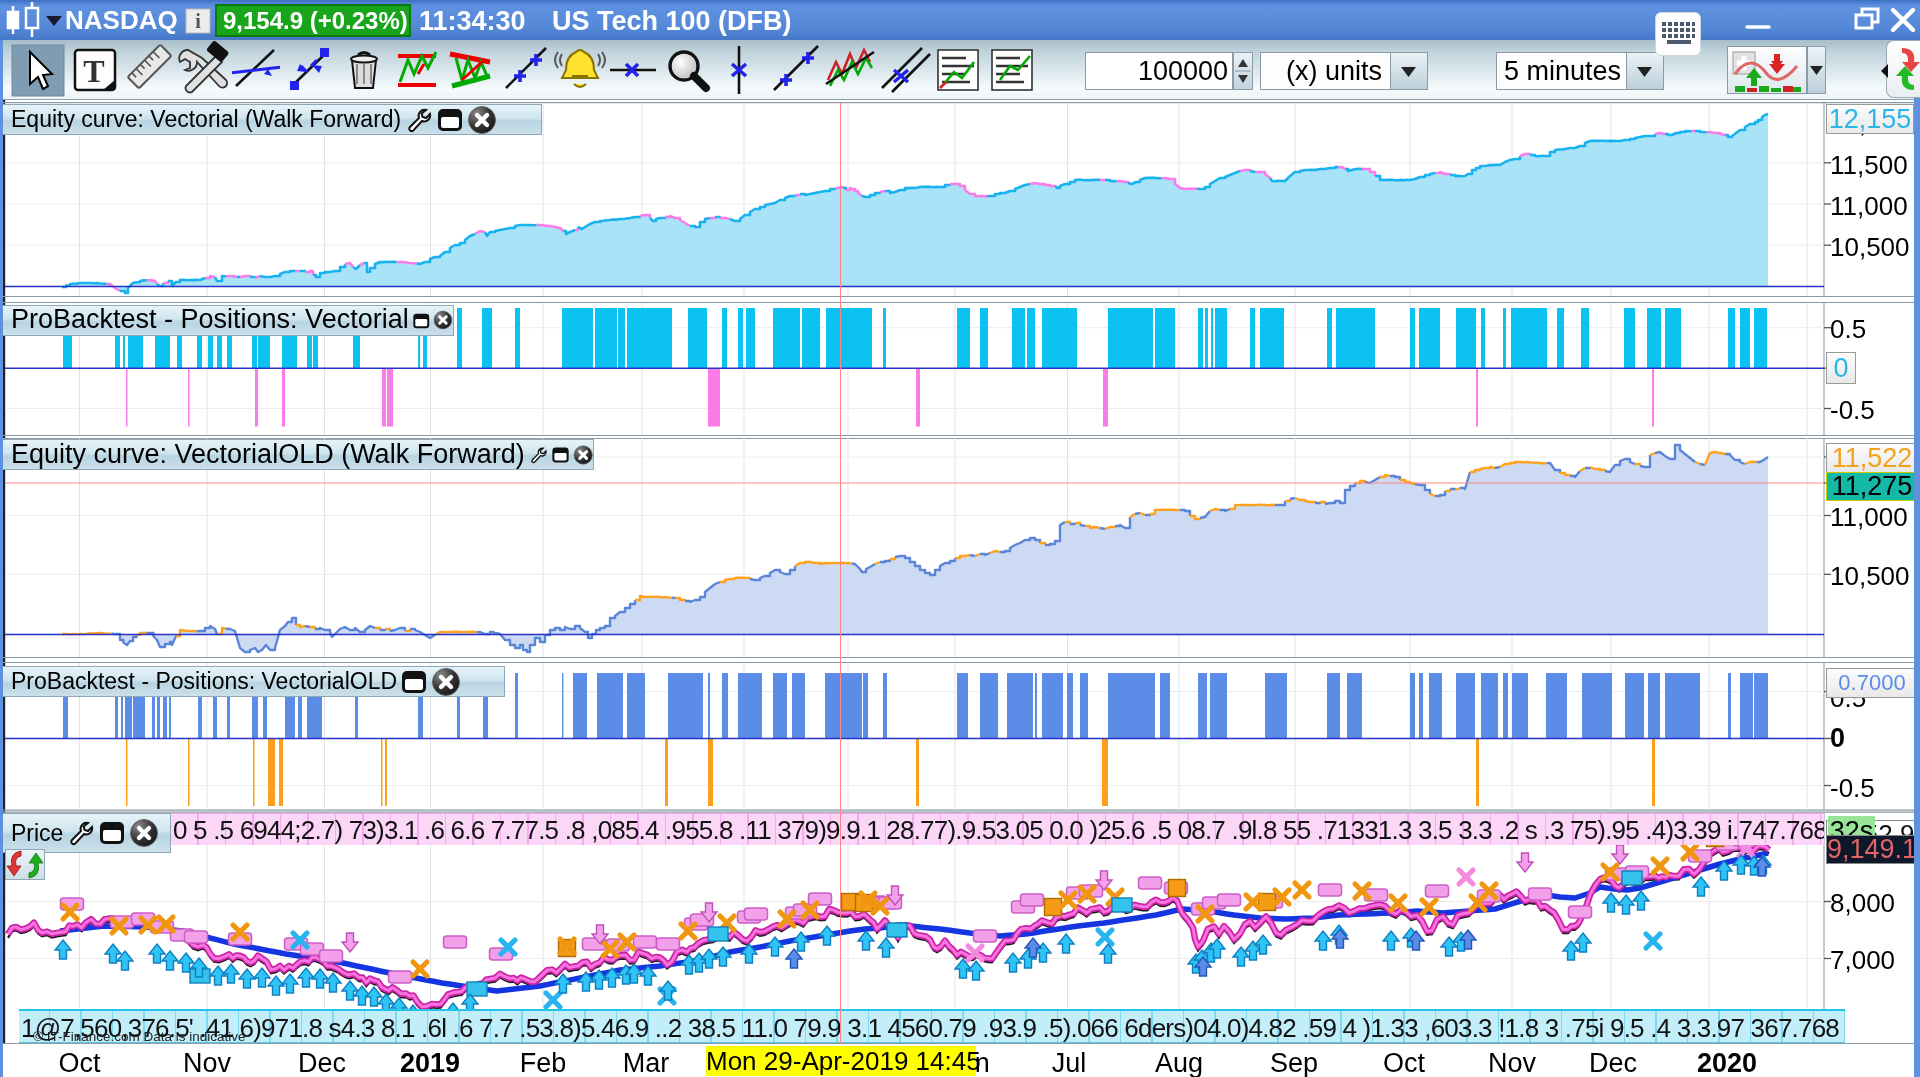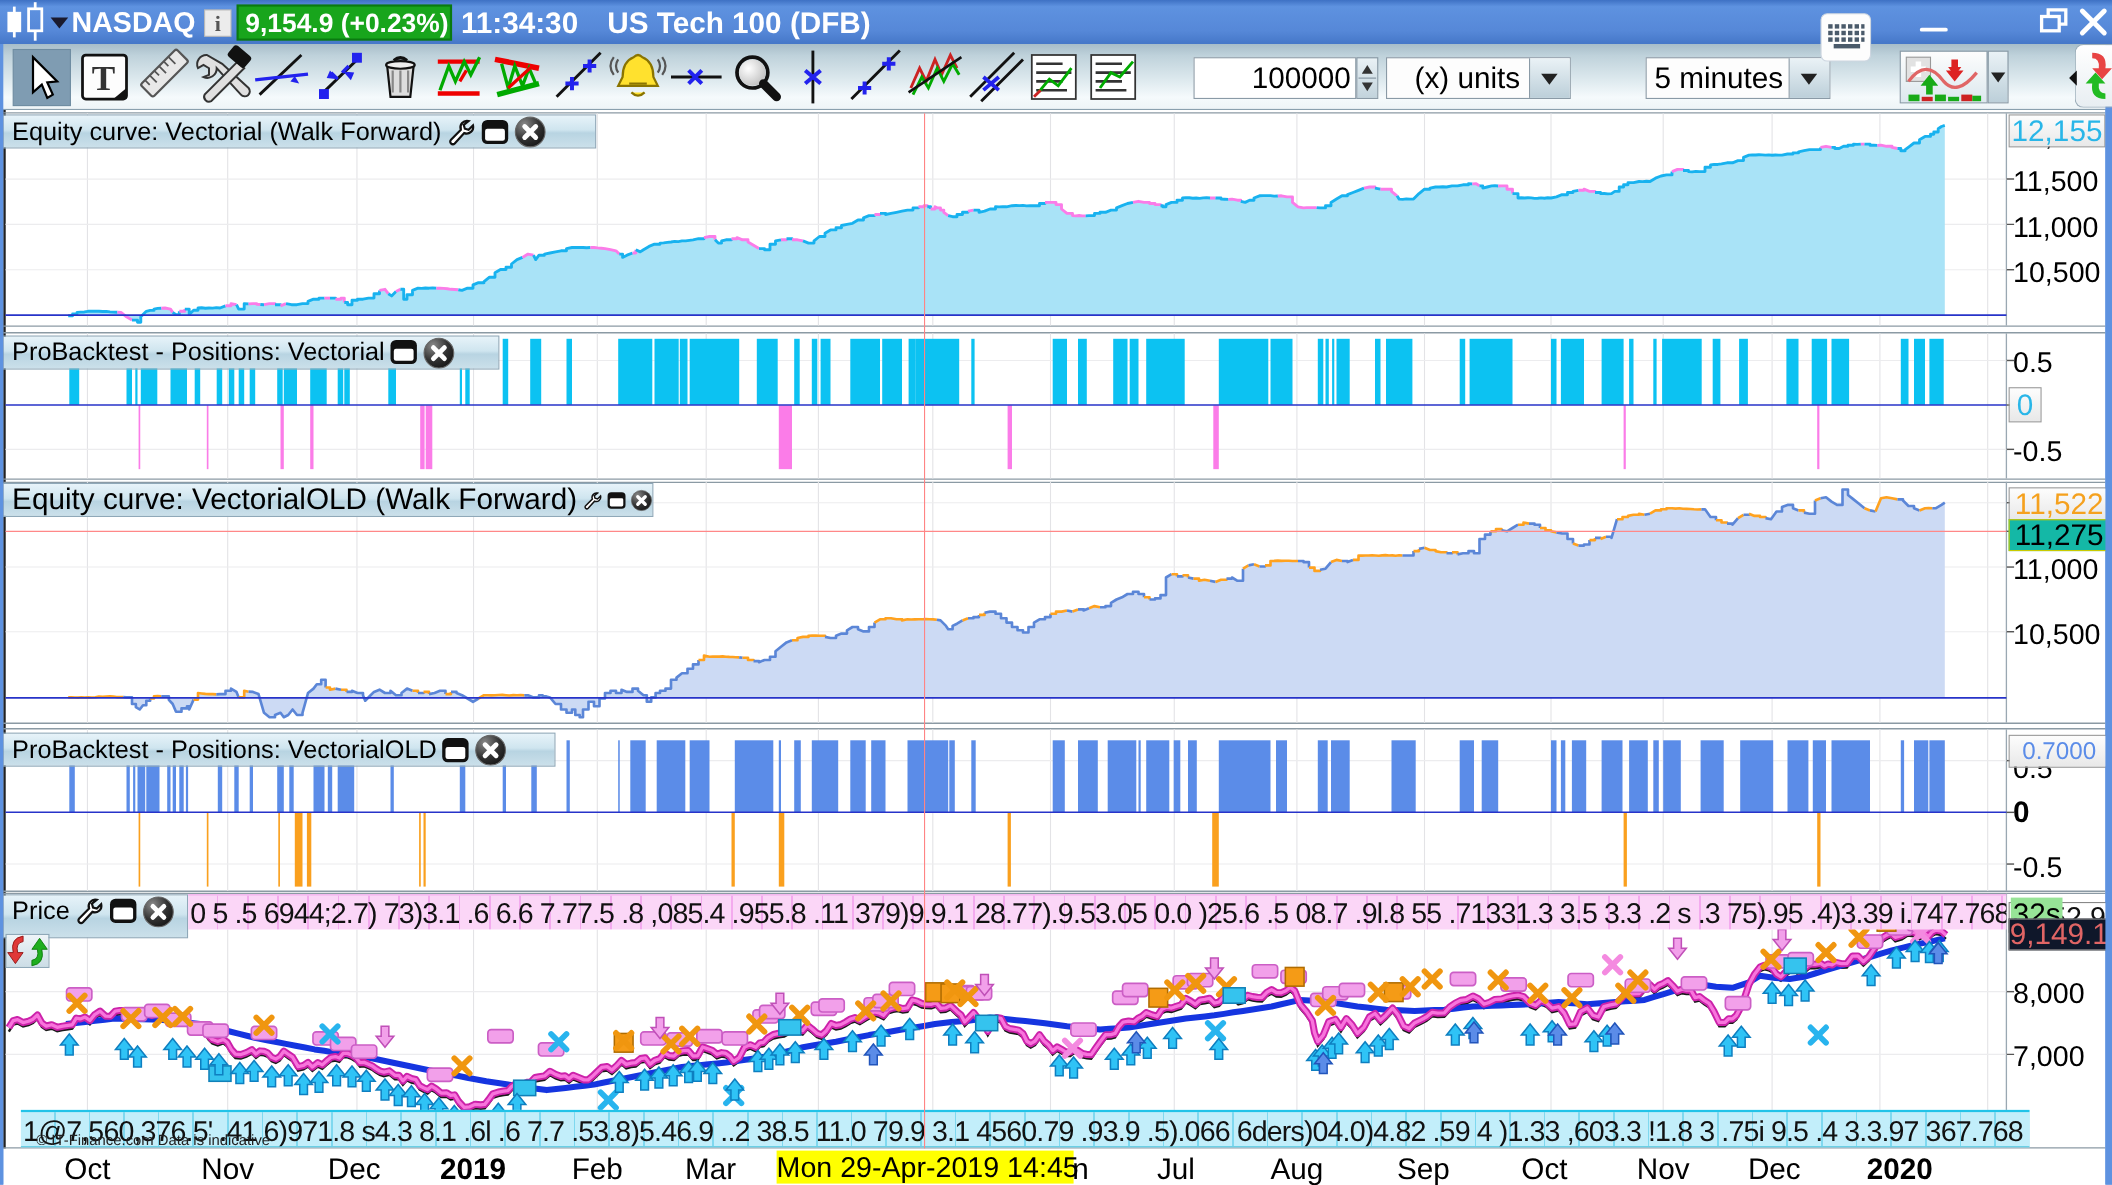--- a/index.html
+++ b/index.html
@@ -1001,21 +1001,21 @@
       <defs>
         <radialGradient id="cg1" cx="0.3" cy="0.25" r="0.9">
           <stop offset="0" stop-color="#8a8a8a"></stop>
           <stop offset="0.55" stop-color="#333"></stop>
           <stop offset="1" stop-color="#111"></stop>
         </radialGradient>
       </defs>
       <circle cx="15" cy="15" r="13.5" fill="url(#cg1)" stroke="#666" stroke-width="1"></circle>
       <path d="M10 10 L20 20 M20 10 L10 20" stroke="#fff" stroke-width="4.4" stroke-linecap="round"></path>
     </svg></div>
-<div class="abs" style="left:2px;top:305px;width:452px;height:31px;background:linear-gradient(180deg,#e7f3f9 0%,#cfe5ef 45%,#b8d4e2 55%,#cbe0ea 100%);border:1.5px solid #8fa8b8;color:#000;font-size:23px;display:flex;align-items:flex-start;padding-left:8px;white-space:nowrap">ProBacktest - Positions: Vectorial<svg width="28" height="28" viewBox="0 0 28 28" style="margin-left:3px">
+<div class="abs" style="left:2px;top:305px;width:452px;height:31px;background:linear-gradient(180deg,#e7f3f9 0%,#cfe5ef 45%,#b8d4e2 55%,#cbe0ea 100%);border:1.5px solid #8fa8b8;color:#000;font-size:27px;display:flex;align-items:flex-end;padding-left:8px;white-space:nowrap">ProBacktest - Positions: Vectorial<svg width="28" height="28" viewBox="0 0 28 28" style="margin-left:3px">
       <rect x="2" y="3" width="24" height="22" rx="5" fill="#111"></rect>
       <rect x="5" y="11" width="18" height="11" rx="2" fill="#fff"></rect>
     </svg><svg width="30" height="30" viewBox="0 0 30 30" style="margin-left:3px">
       <defs>
         <radialGradient id="cg2" cx="0.3" cy="0.25" r="0.9">
           <stop offset="0" stop-color="#8a8a8a"></stop>
           <stop offset="0.55" stop-color="#333"></stop>
           <stop offset="1" stop-color="#111"></stop>
         </radialGradient>
       </defs>
@@ -1045,21 +1045,21 @@
       <defs>
         <radialGradient id="cg4" cx="0.3" cy="0.25" r="0.9">
           <stop offset="0" stop-color="#8a8a8a"></stop>
           <stop offset="0.55" stop-color="#333"></stop>
           <stop offset="1" stop-color="#111"></stop>
         </radialGradient>
       </defs>
       <circle cx="15" cy="15" r="13.5" fill="url(#cg4)" stroke="#666" stroke-width="1"></circle>
       <path d="M10 10 L20 20 M20 10 L10 20" stroke="#fff" stroke-width="4.4" stroke-linecap="round"></path>
     </svg></div>
-<div class="abs" style="left:2px;top:813px;width:169px;height:40px;background:linear-gradient(180deg,#e7f3f9 0%,#cfe5ef 45%,#b8d4e2 55%,#cbe0ea 100%);border:1.5px solid #8fa8b8;color:#000;font-size:23px;display:flex;padding-left:8px;white-space:nowrap">Price<svg width="28" height="28" viewBox="0 0 28 28" style="margin-left:4px">
+<div class="abs" style="left:2px;top:813px;width:169px;height:40px;background:linear-gradient(180deg,#e7f3f9 0%,#cfe5ef 45%,#b8d4e2 55%,#cbe0ea 100%);border:1.5px solid #8fa8b8;color:#000;font-size:23px;display:flex;align-items:center;padding-left:8px;white-space:nowrap">Price<svg width="28" height="28" viewBox="0 0 28 28" style="margin-left:4px">
       <path d="M21 4 a6 6 0 0 0 -7 8 L5 21 a2.4 2.4 0 0 0 3.4 3.4 L17 15 a6 6 0 0 0 8 -7 l-4 4 -3.4 -1 -1 -3.4 z" fill="#fff" stroke="#111" stroke-width="2"></path>
     </svg><svg width="28" height="28" viewBox="0 0 28 28" style="margin-left:3px">
       <rect x="2" y="3" width="24" height="22" rx="5" fill="#111"></rect>
       <rect x="5" y="11" width="18" height="11" rx="2" fill="#fff"></rect>
     </svg><svg width="30" height="30" viewBox="0 0 30 30" style="margin-left:3px">
       <defs>
         <radialGradient id="cg5" cx="0.3" cy="0.25" r="0.9">
           <stop offset="0" stop-color="#8a8a8a"></stop>
           <stop offset="0.55" stop-color="#333"></stop>
           <stop offset="1" stop-color="#111"></stop>

